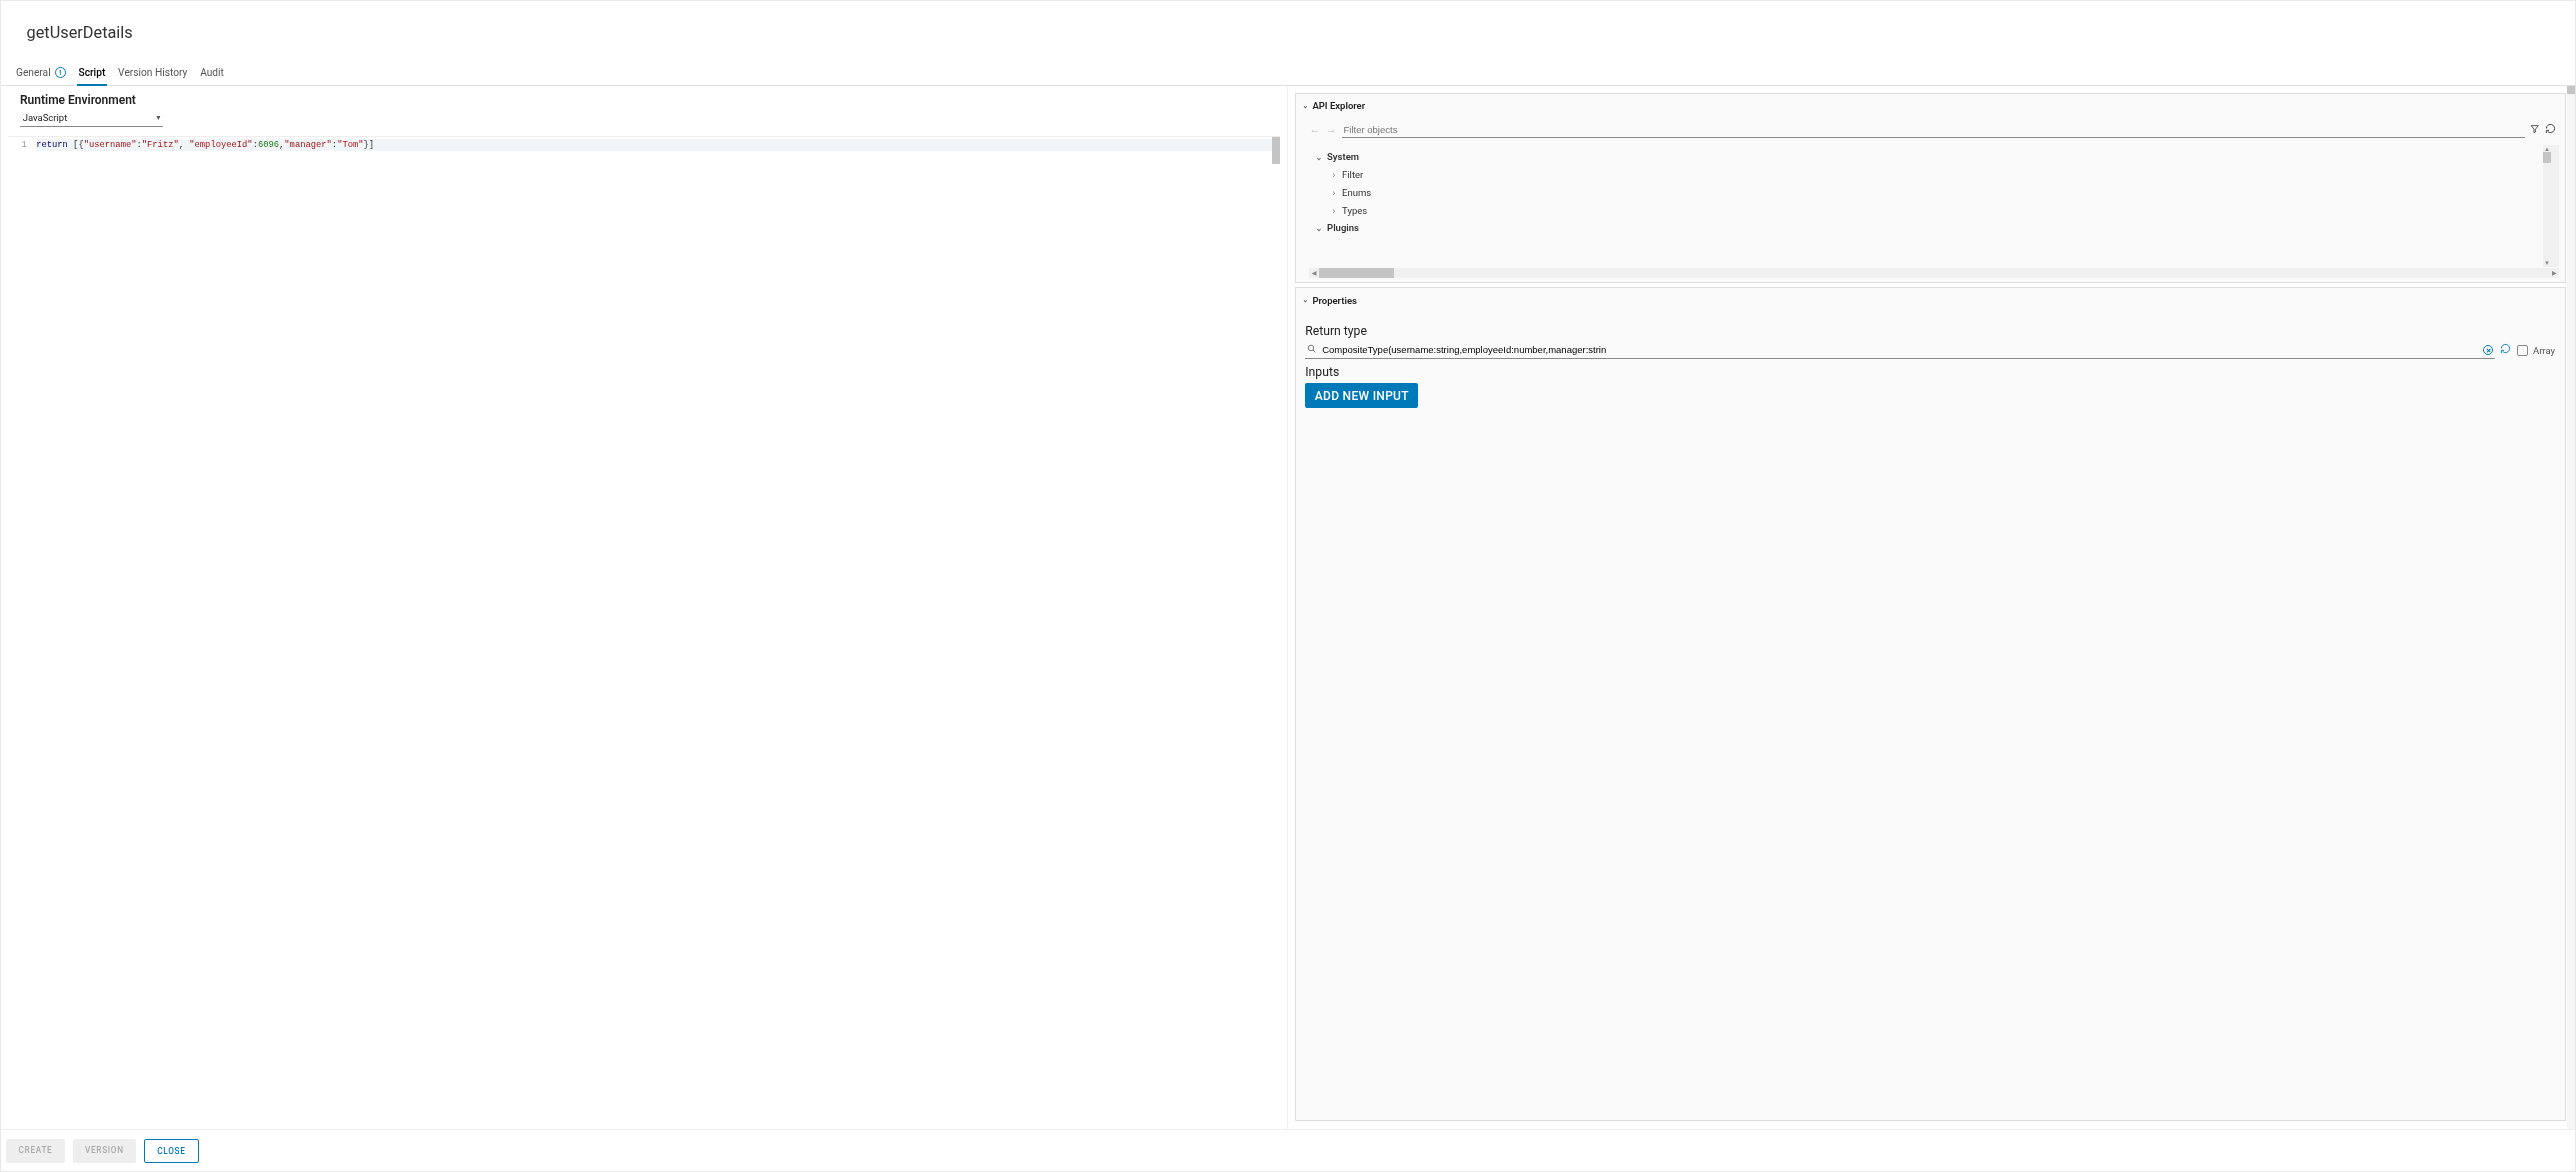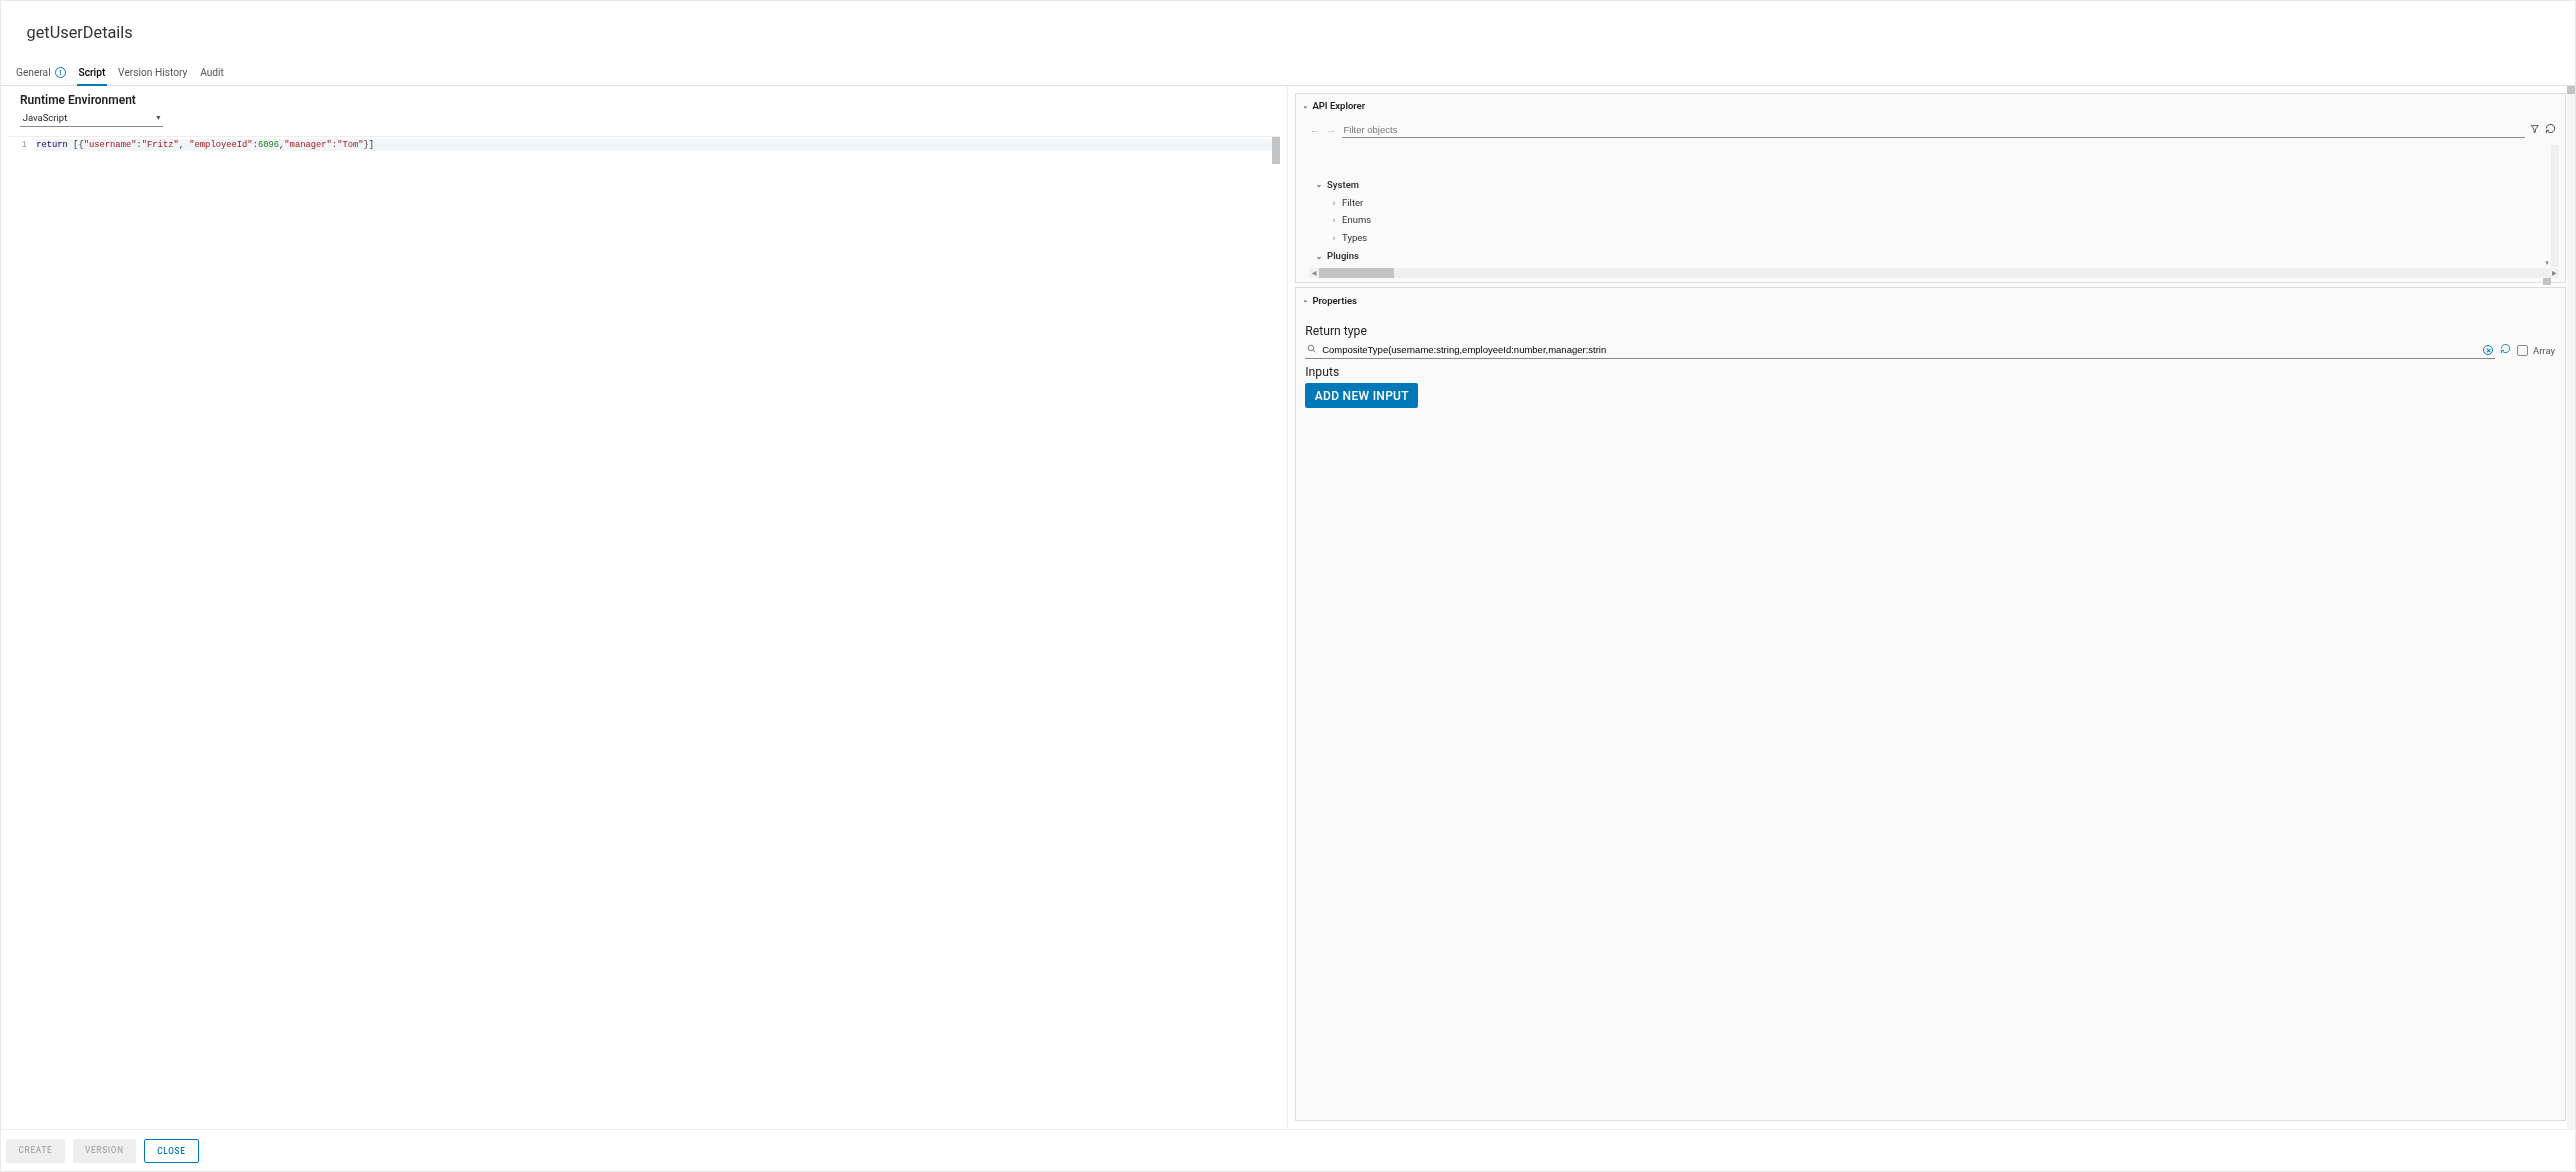--- a/index.html
+++ b/index.html
@@ -198,21 +198,20 @@
   .tool-icon {
     color: #333;
     cursor: pointer;
   }
   .tree-container {
     display: flex;
     margin: 4.1px 5.4px 1.4px 13.6px;
     height: 122px;
     border-right: 8.2px solid #f0f0f0;
     position: relative;
-    align-items: flex-end;
   }
   .tree {
     flex: 1;
     overflow: hidden;
     padding: 2.7px 0;
   }
   .tree-row {
     display: flex;
     align-items: center;
     gap: 4.1px;

